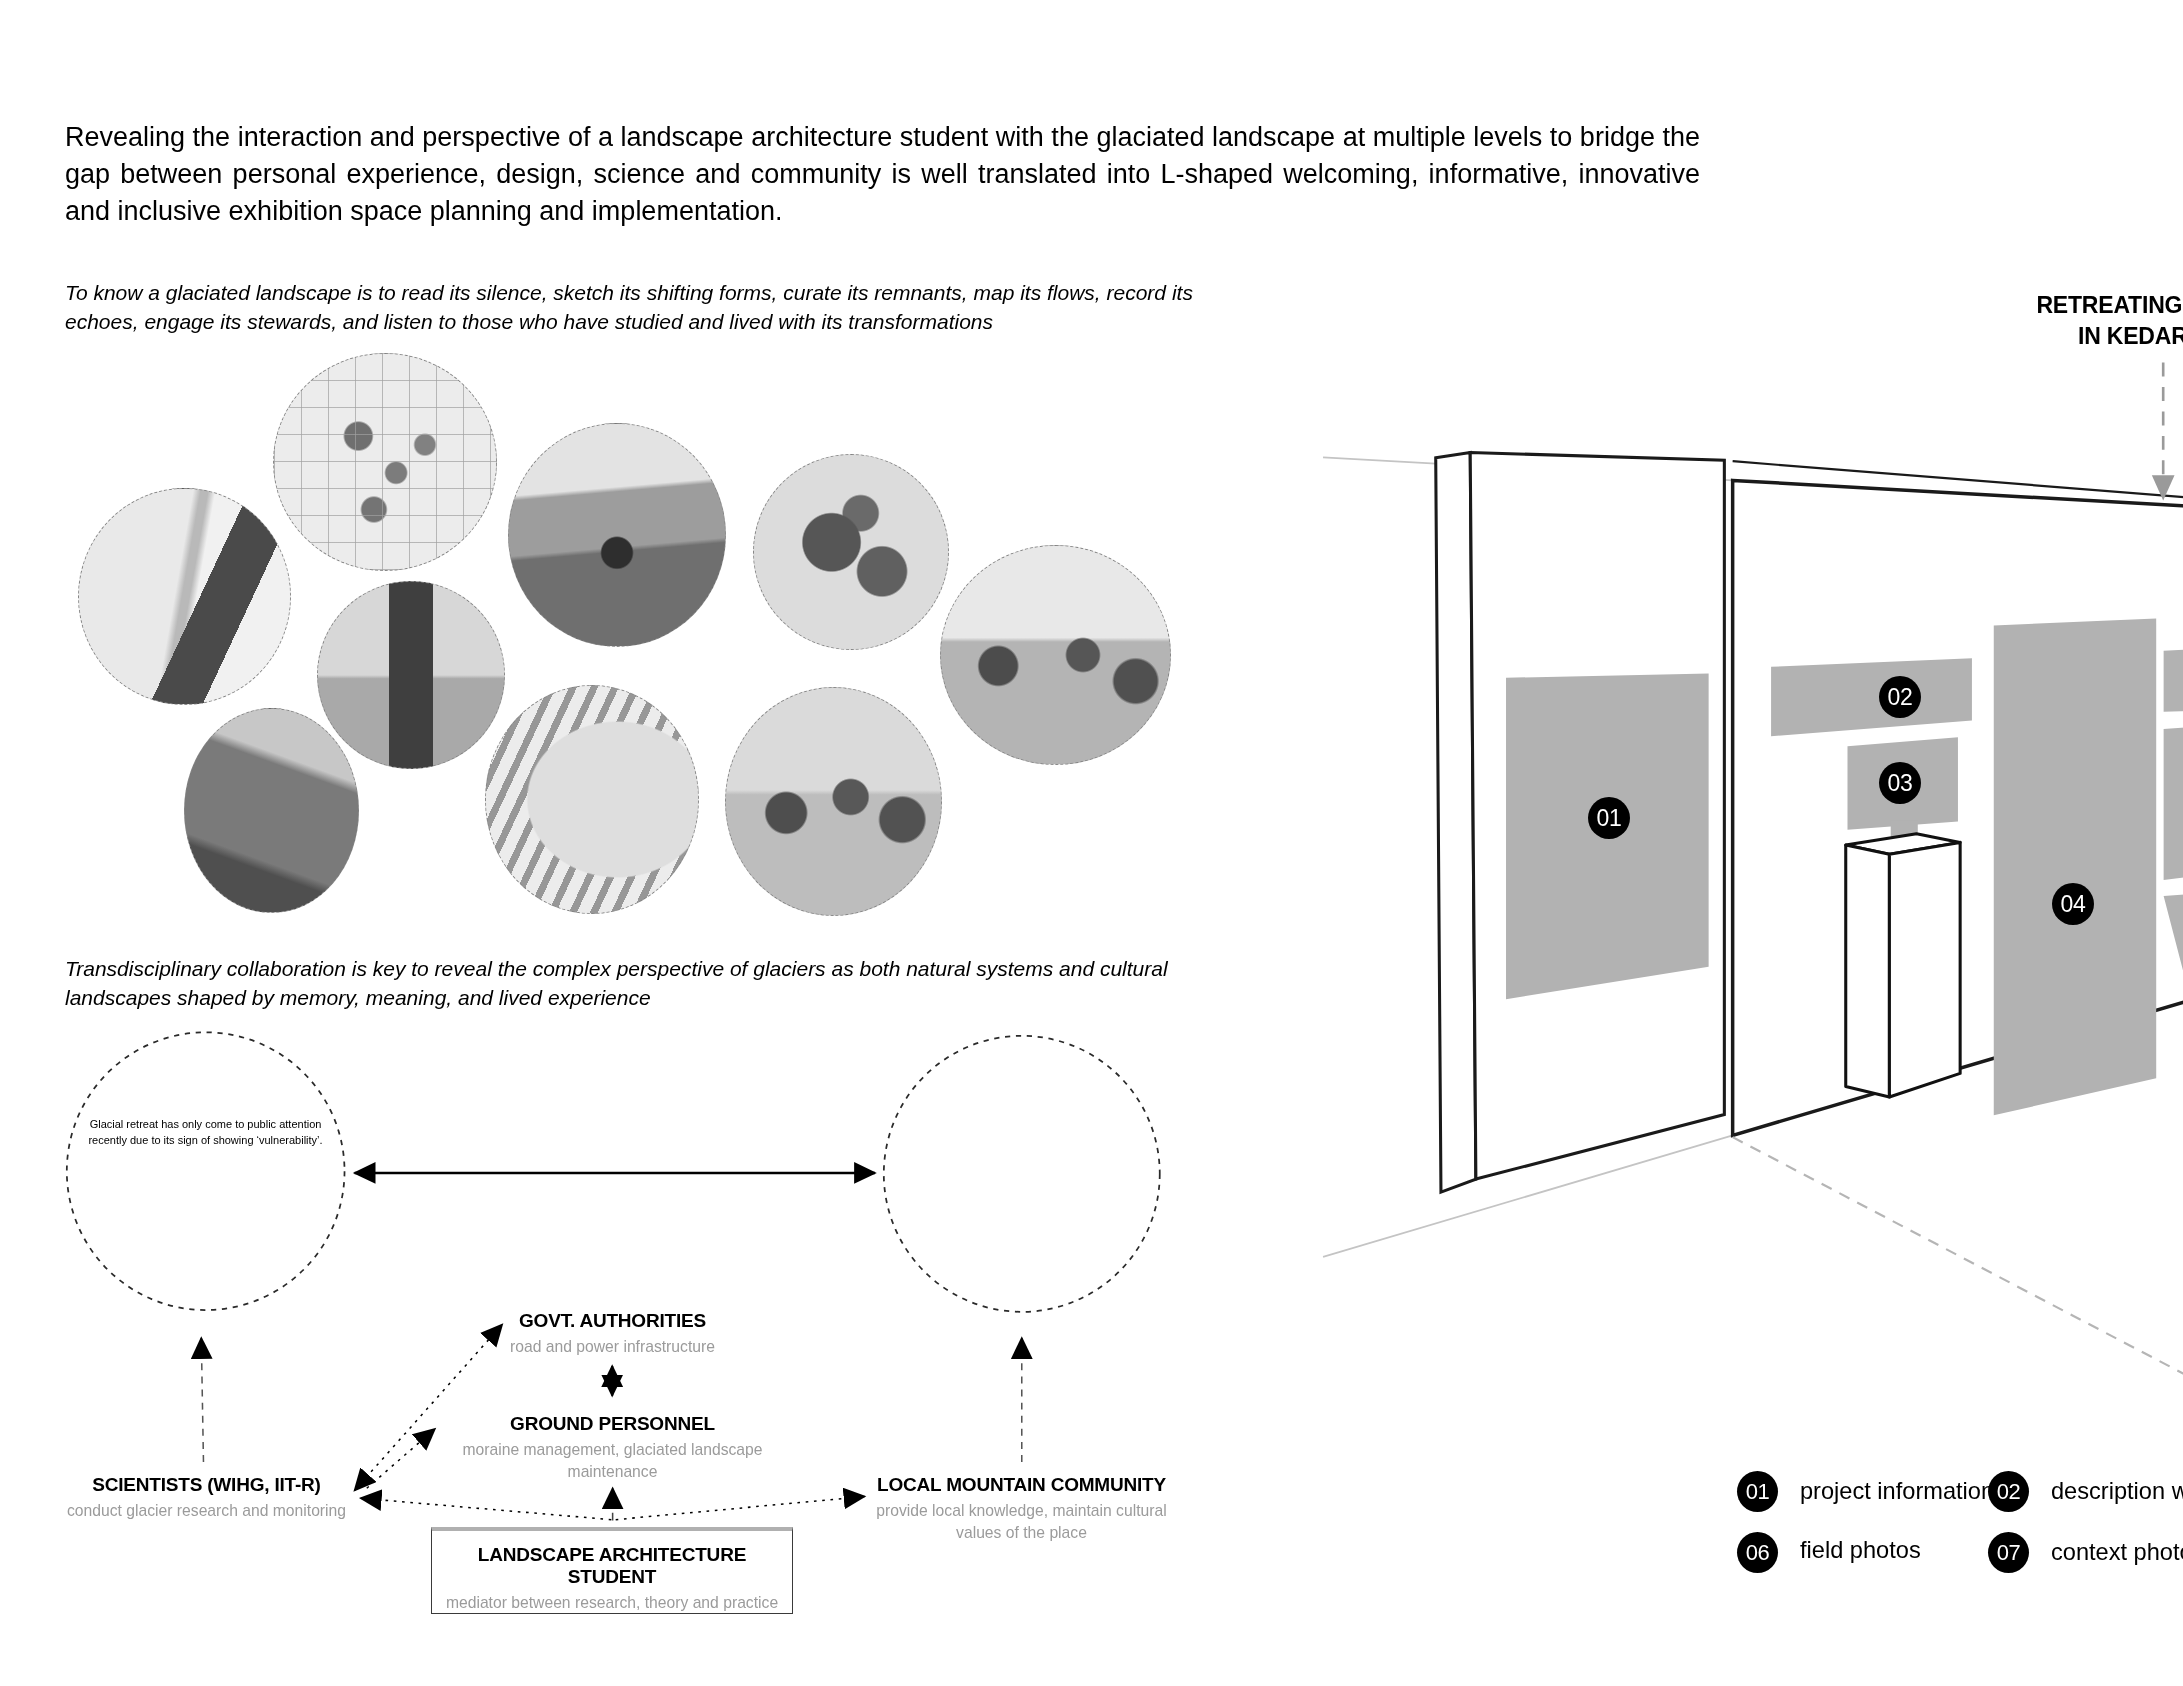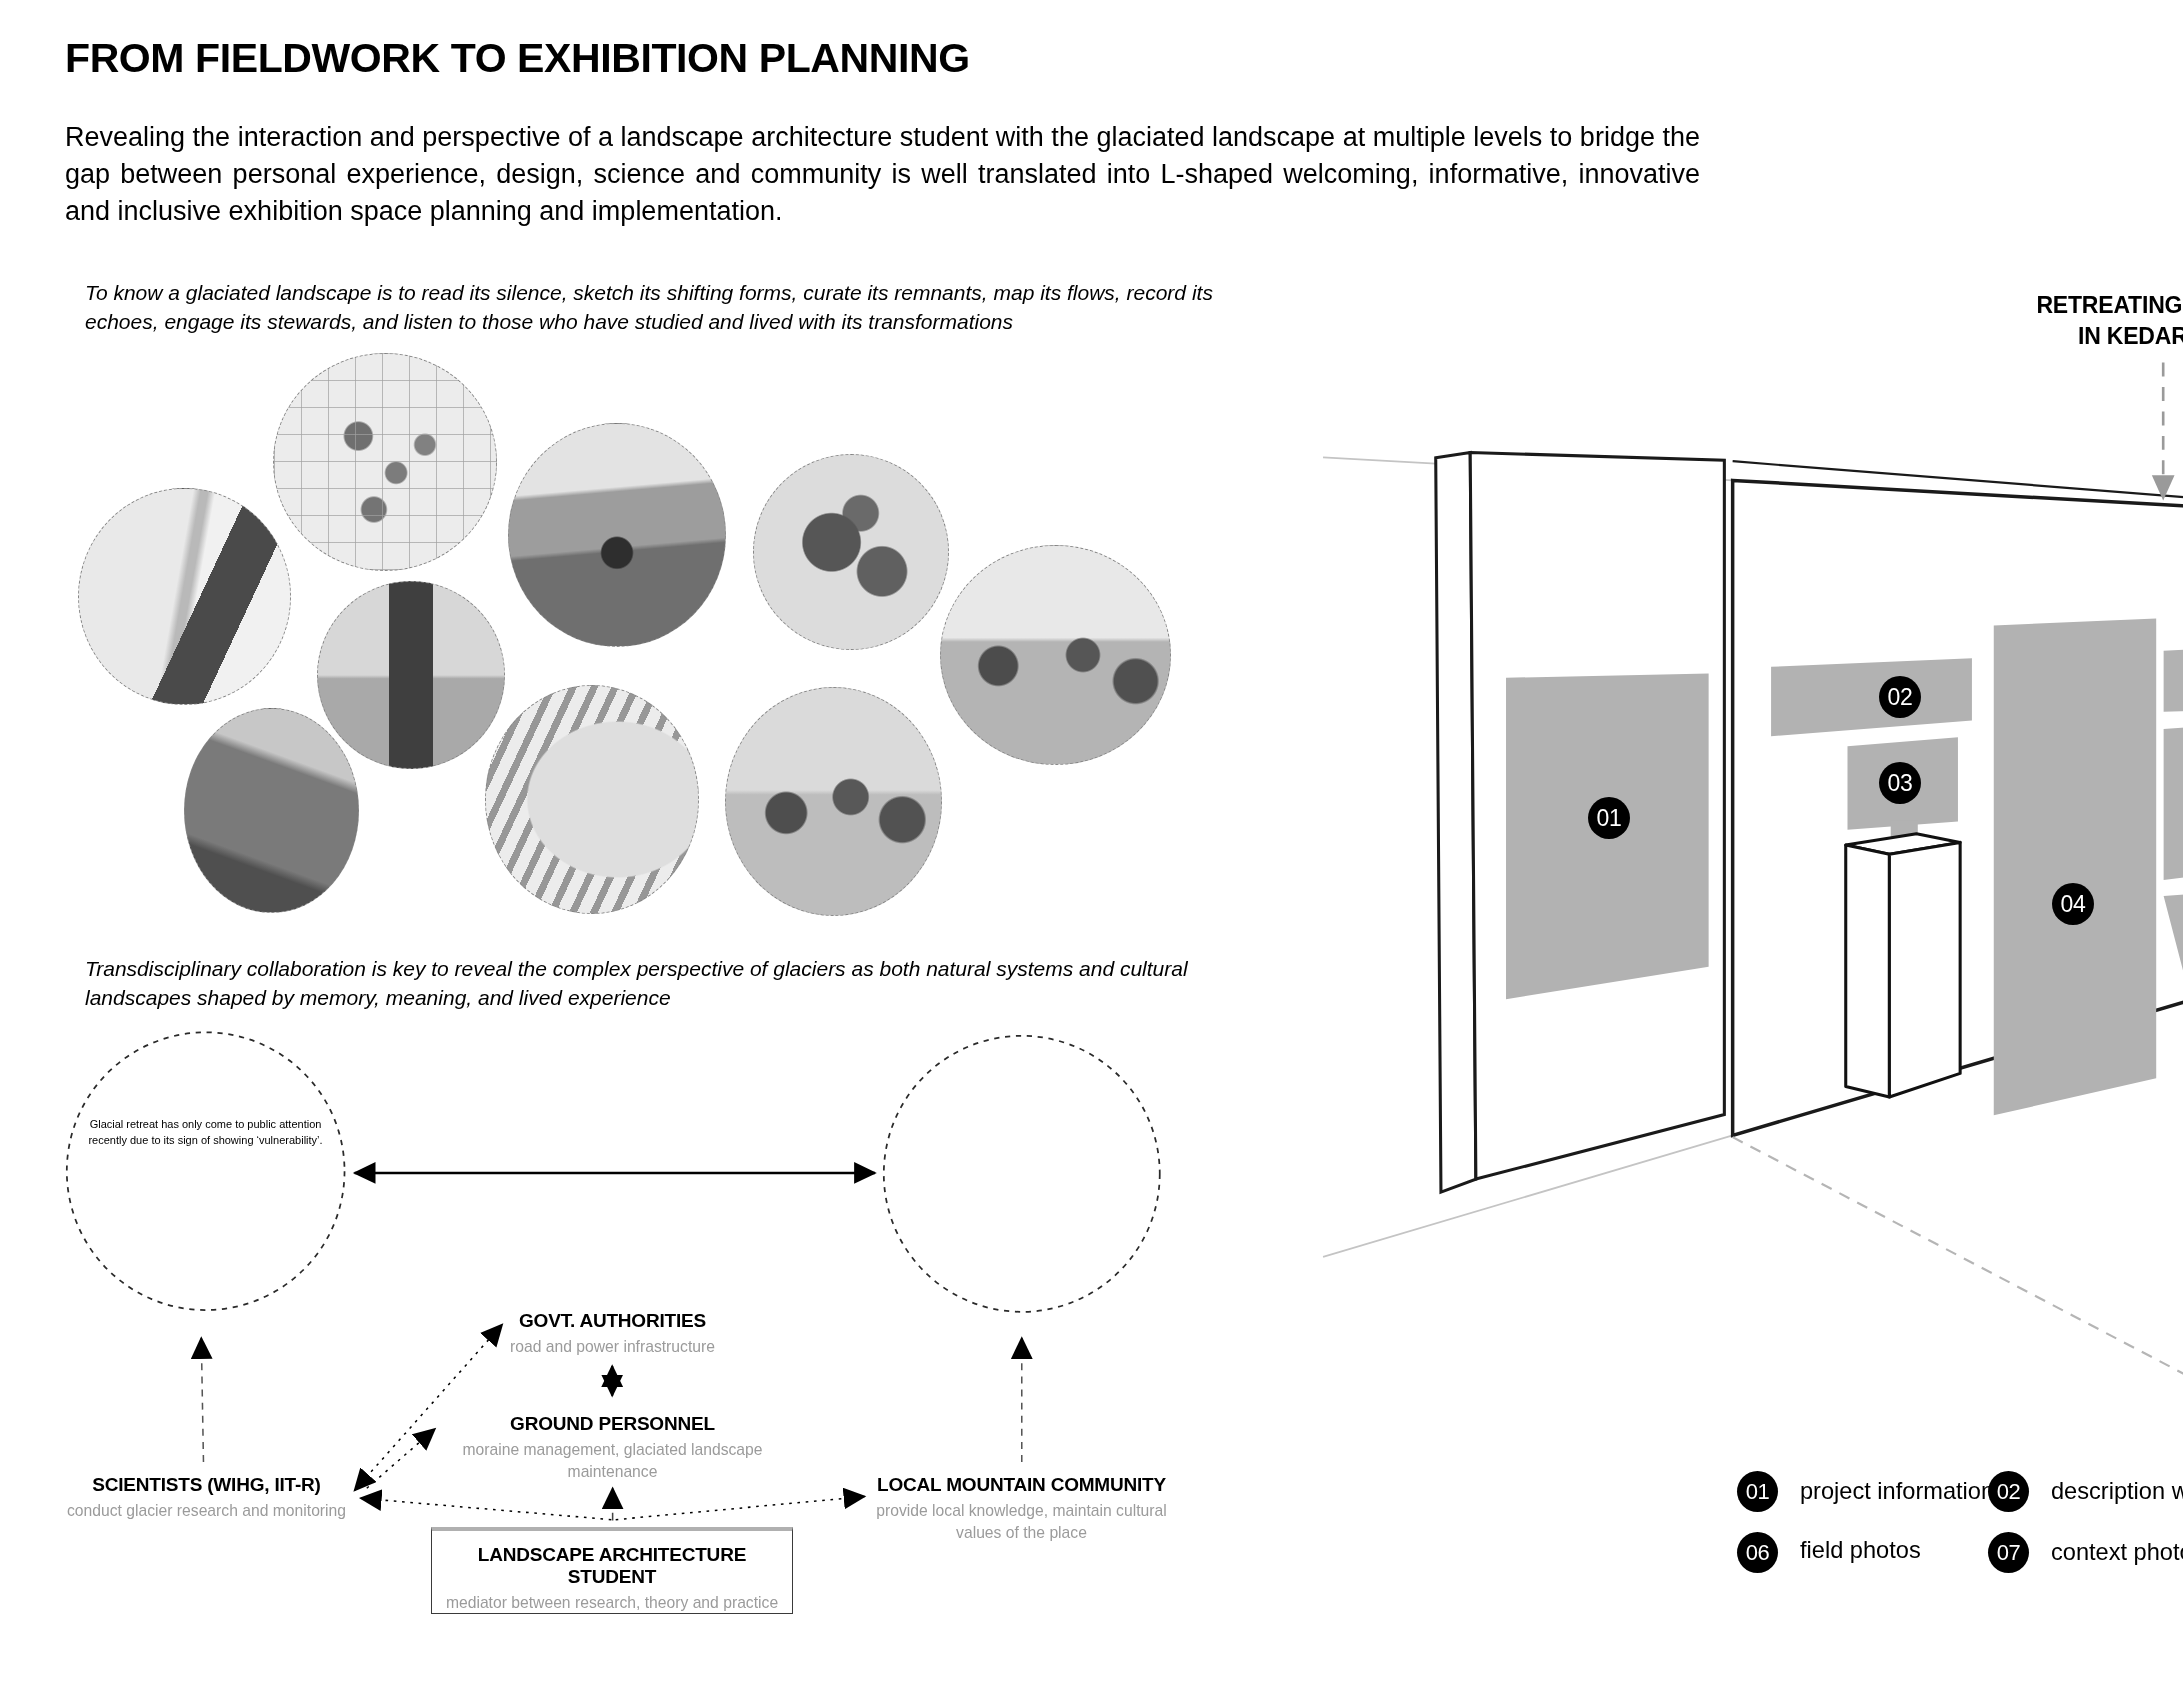--- a/index.html
+++ b/index.html
@@ -7,21 +7,21 @@
   body { width:3457px; height:1687px; position:relative; overflow:hidden;
          font-family:"Liberation Sans", sans-serif; color:#000; }
   #board { position:absolute; inset:0; }
 
   svg.scene { position:absolute; left:0; top:0; width:3457px; height:1687px; }
 
   .abs { position:absolute; }
 
   .page-title { font-size:41px; font-weight:bold; letter-spacing:-0.4px; white-space:nowrap; }
   .intro { font-size:27px; line-height:1.37; text-align:justify; }
-  .quote { font-size:21px; line-height:1.38; font-style:italic;margin-left:20px; }
+  .quote { font-size:21px; line-height:1.38; font-style:italic; }
 
   .circle-text { font-size:11px; line-height:1.42; text-align:center; }
 
   .stake { text-align:center; }
   .stake-title { font-size:19px; font-weight:bold; letter-spacing:-0.2px; }
   .stake-sub { font-size:15.7px; line-height:1.4; color:#9b9b9b; margin-top:4.4px; }
 
   .student-box { border:1.3px solid #3a3a3a; border-top:4.4px solid #b0b0b0;
                  background:#fff; text-align:center; padding-top:13px; }
 
@@ -153,21 +153,20 @@
       <line x1="812" y1="3413" x2="1150" y2="3033" stroke="#000" stroke-width="3.5" stroke-dasharray="6 13" marker-start="url(#ah)" marker-end="url(#ah)"></line>
       <line x1="840" y1="3408" x2="996" y2="3272" stroke="#000" stroke-width="3.5" stroke-dasharray="6 13" marker-end="url(#ah)"></line>
       <line x1="1400" y1="3480" x2="826" y2="3431" stroke="#000" stroke-width="3.5" stroke-dasharray="6 13" marker-end="url(#ah)"></line>
       <line x1="1410" y1="3480" x2="1980" y2="3427" stroke="#000" stroke-width="3.5" stroke-dasharray="6 13" marker-end="url(#ah)"></line>
       <line x1="1403" y1="3482" x2="1403" y2="3408" stroke="#444" stroke-width="3.5" stroke-dasharray="18 14" marker-end="url(#ah)"></line>
       <line x1="466" y1="3348" x2="461" y2="3064" stroke="#555" stroke-width="3.5" stroke-dasharray="16 14" marker-end="url(#ah)"></line>
       <line x1="2340" y1="3348" x2="2340" y2="3064" stroke="#555" stroke-width="3.5" stroke-dasharray="16 14" marker-end="url(#ah)"></line>
     </g>
   </svg>
 
-  <h1 class="abs page-title" style="left:65px; top:35px;">FROM FIELDWORK TO EXHIBITION PLANNING</h1>
 
   <p class="abs intro" style="left:65px; top:119px; width:1635px;">Revealing the interaction and perspective of a landscape architecture student with the glaciated landscape at multiple levels to bridge the gap between personal experience, design, science and community is well translated into L-shaped welcoming, informative, innovative and inclusive exhibition space planning and implementation.</p>
 
   <p class="abs quote" style="left:65px; top:279px; width:1144px;">To know a glaciated landscape is to read its silence, sketch its shifting forms, curate its remnants, map its flows, record its echoes, engage its stewards, and listen to those who have studied and lived with its transformations</p>
 
   <p class="abs quote" style="left:65px; top:955px; width:1144px;">Transdisciplinary collaboration is key to reveal the complex perspective of glaciers as both natural systems and cultural landscapes shaped by memory, meaning, and lived experience</p>
 
   <div class="photo ph-rocks" style="left:273px;  top:353px;  width:224px; height:218px;"></div>
   <div class="photo ph-book" style="left:78px;  top:488px; width:213px; height:217px;"></div>
   <div class="photo ph-hiker" style="left:508px; top:423px;  width:218px; height:224px;"></div>

